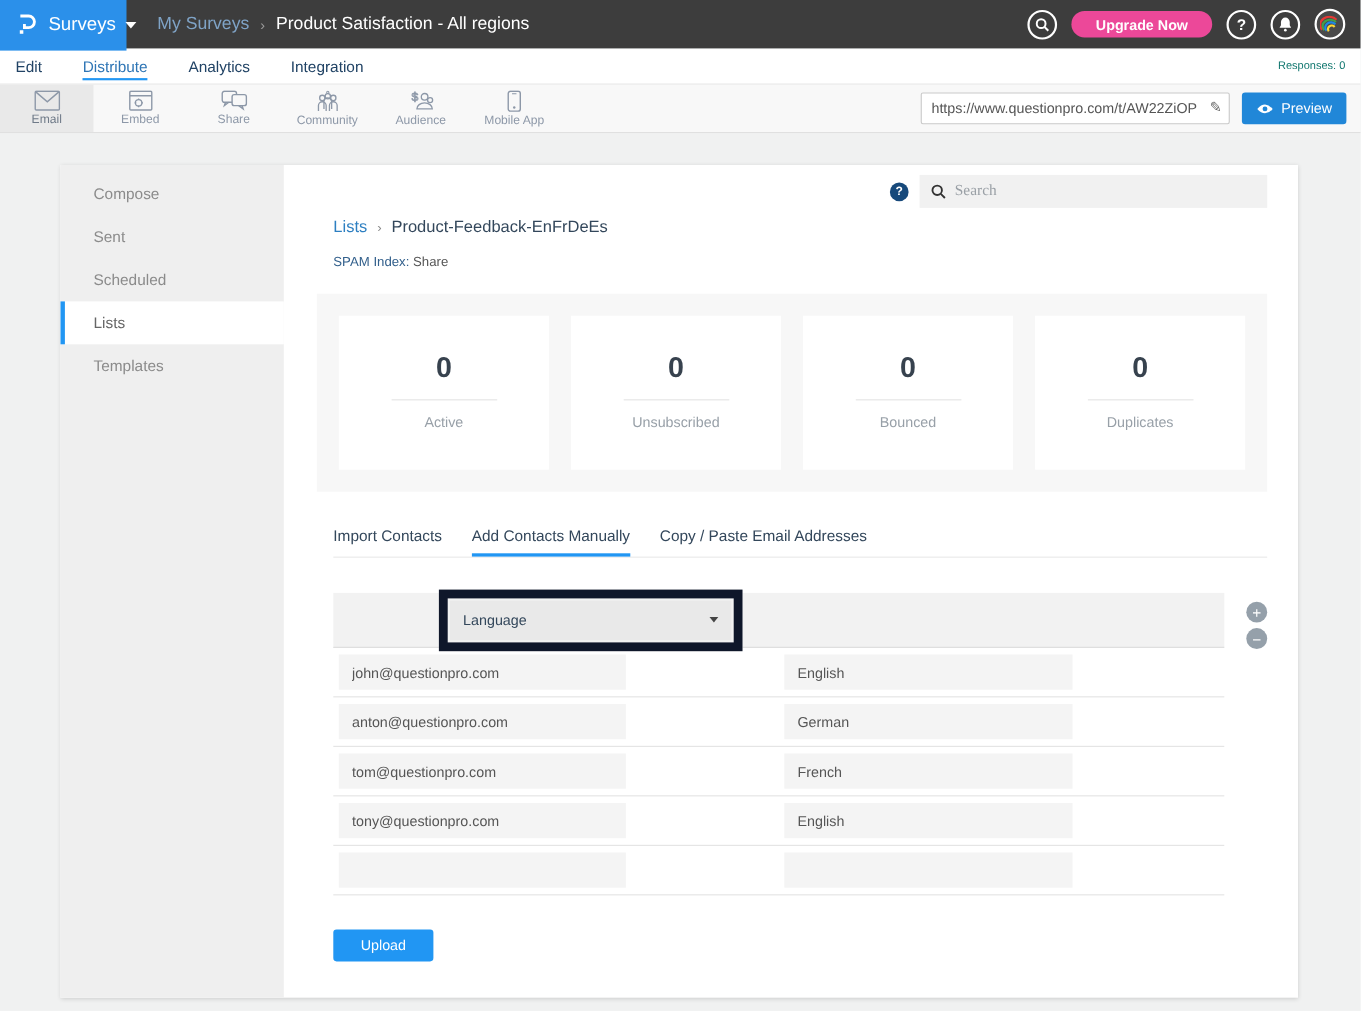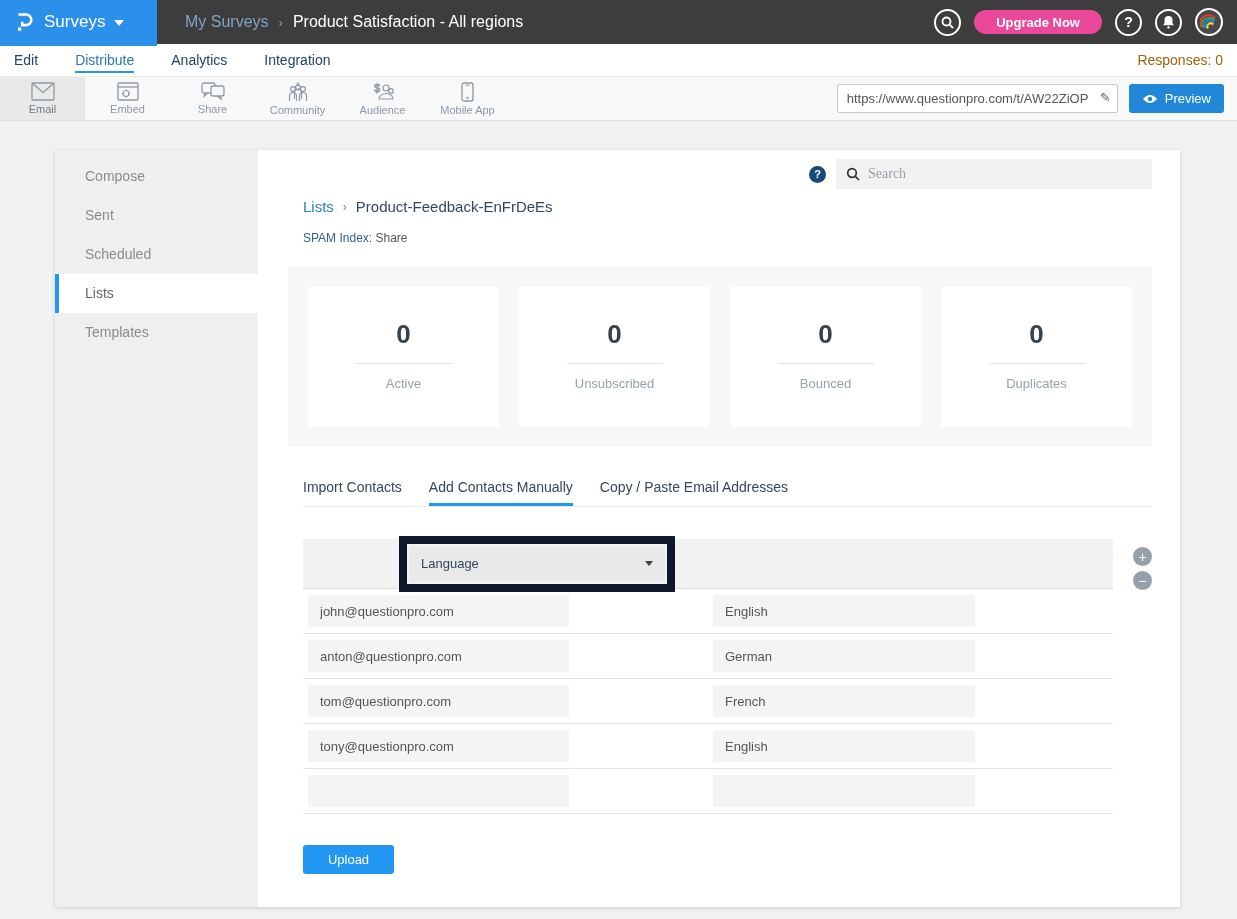--- a/index.html
+++ b/index.html
@@ -6,21 +6,21 @@
   html,body { width:1237px; }
   body {
     font-family:"Liberation Sans", sans-serif;
     background:#f0f1f1;
     height:919px;
     overflow:hidden;
   }
   
   .topbar { height:44px; background:#3d3d3d; display:flex; align-items:center; position:relative; z-index:5; }
   .logo-block {
-    width:157px; height:47px; background:#2b90ea; color:#fff;
+    width:115px; height:47px; background:#2b90ea; color:#fff;
     display:flex; align-items:center; padding-left:14px; gap:9px; cursor:pointer;
     flex-shrink:0;
   }
   .logo-block .product-name { font-size:17px; }
   .caret-down { width:0; height:0; border-left:5px solid transparent; border-right:5px solid transparent; border-top:6px solid #fff; margin-top:2px; }
   .top-crumb { display:flex; align-items:center; gap:10px; margin-left:28px; font-size:16px; }
   .top-crumb .parent { color:#7fa3c6; cursor:pointer; }
   .top-crumb .chev { color:#9a9a9a; font-size:13px; }
   .top-crumb .current { color:#ffffff; }
   .topbar-right { margin-left:auto; display:flex; align-items:center; gap:13px; padding-right:14px; }
@@ -32,21 +32,21 @@
   .upgrade-btn {
     background:#ec4899; color:#fff; font-weight:bold; font-size:13px;
     border:none; border-radius:15px; height:24px; padding:0 22px; cursor:pointer;
   }
   .avatar { width:28px; height:28px; border:2px solid #fff; border-radius:50%; background:#4a4a4a; display:flex; align-items:center; justify-content:center; cursor:pointer; overflow:hidden; }
   
   .nav-row { height:32px; background:#fff; display:flex; align-items:center; padding:0 14px; }
   .nav-tabs { display:flex; gap:37px; }
   .nav-tab { font-size:14px; color:#214365; cursor:pointer; padding:4px 0 3px; }
   .nav-tab.active { color:#2e75b5; border-bottom:2px solid #2196f3; }
-  .responses { margin-left:auto; font-size:14px; color:#a16207; cursor:pointer; }
+  .responses { margin-left:auto; font-size:10px; color:#0f766e; cursor:pointer; }
   
   .toolbar { height:45px; background:#f8f8f8; border-bottom:1px solid #e0e0e0; border-top:1px solid #ececec; display:flex; align-items:stretch; }
   .channels { display:flex; }
   .channel { width:85px; display:flex; flex-direction:column; align-items:center; justify-content:center; gap:2px; cursor:pointer; }
   .channel .label { font-size:11px; color:#8d98a8; }
   .channel.active { background:#e9e9e9; }
   .channel.active .label { color:#6f7a88; }
   .toolbar-spacer { flex:1; }
   .url-wrap { position:relative; align-self:center; margin-right:11px; }
   .url-input {

